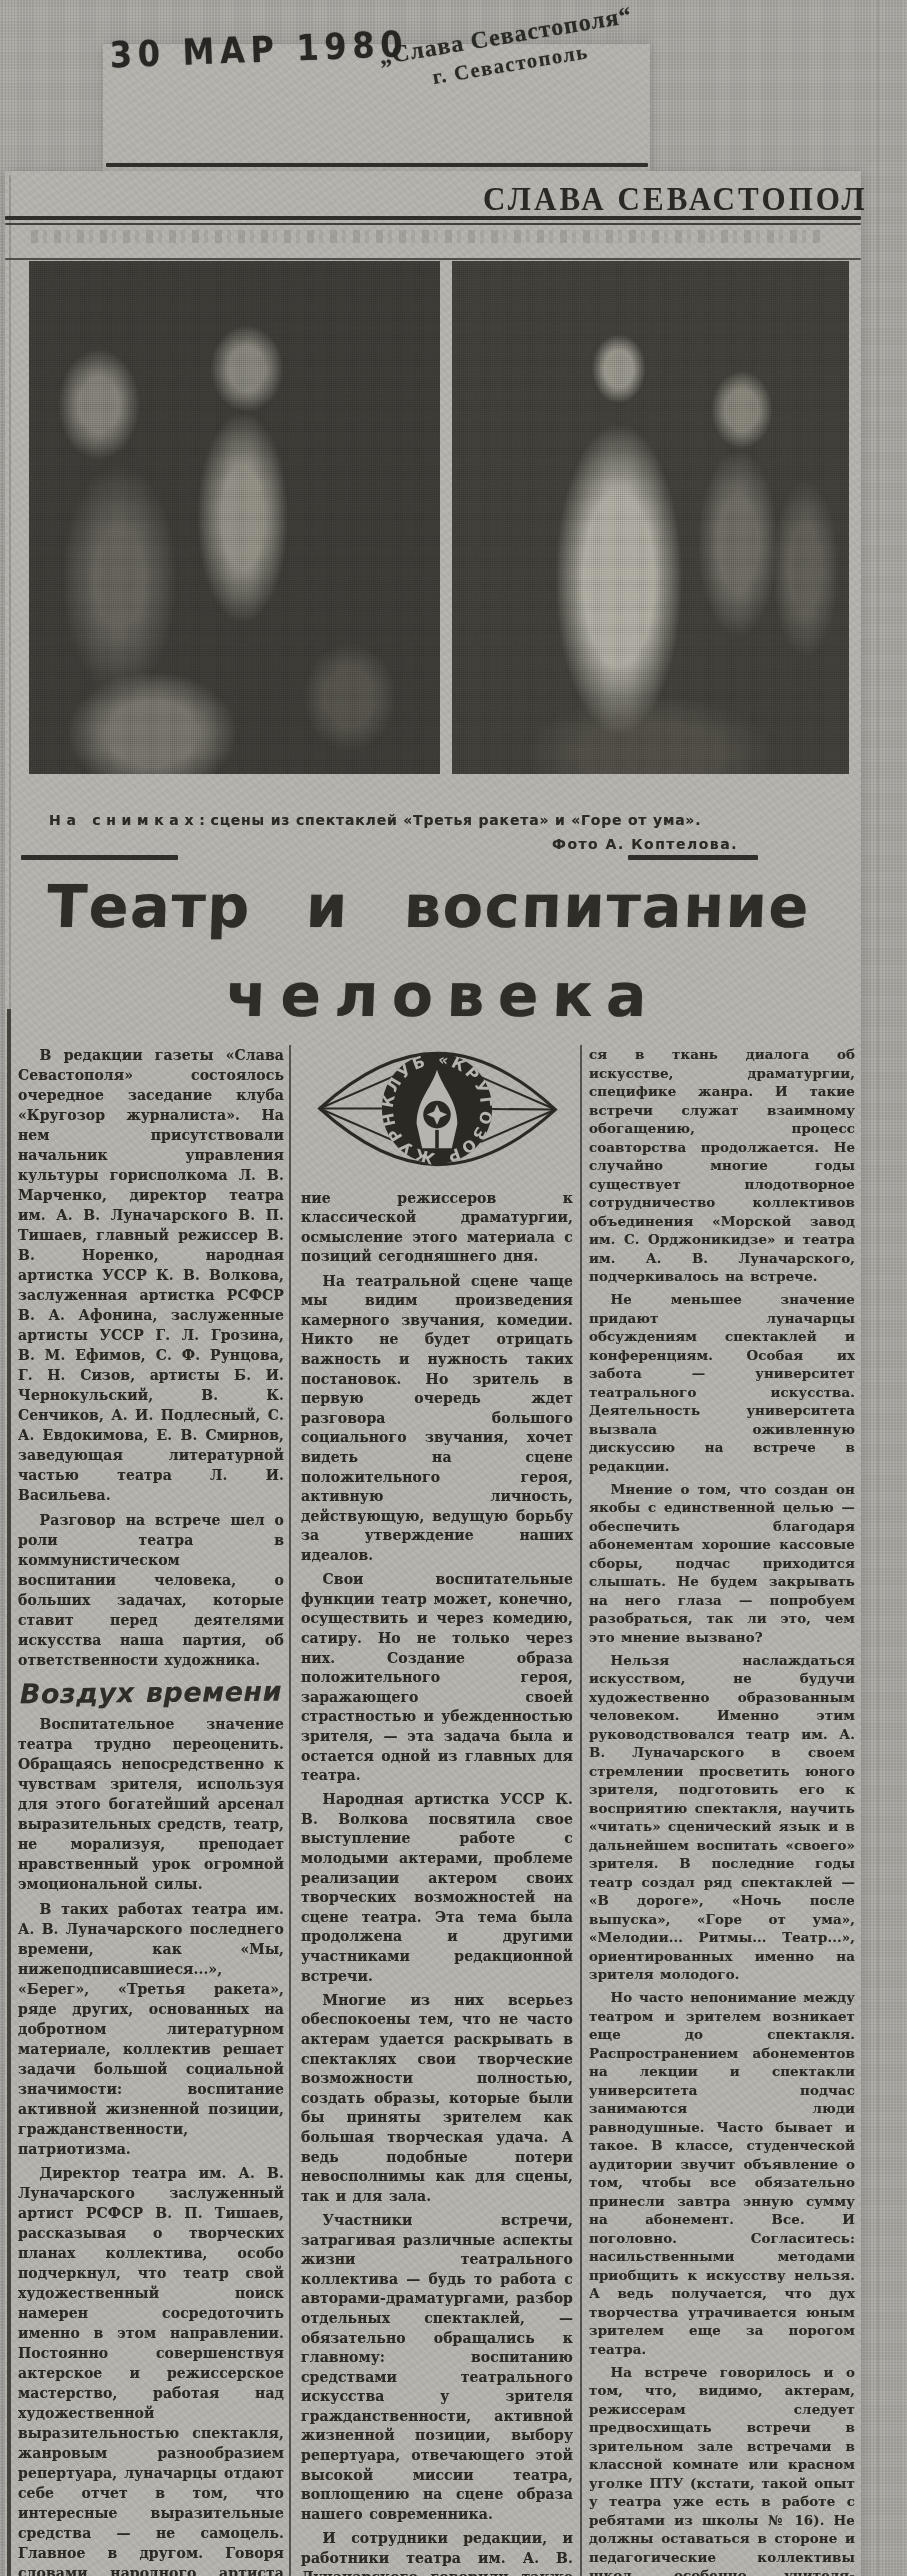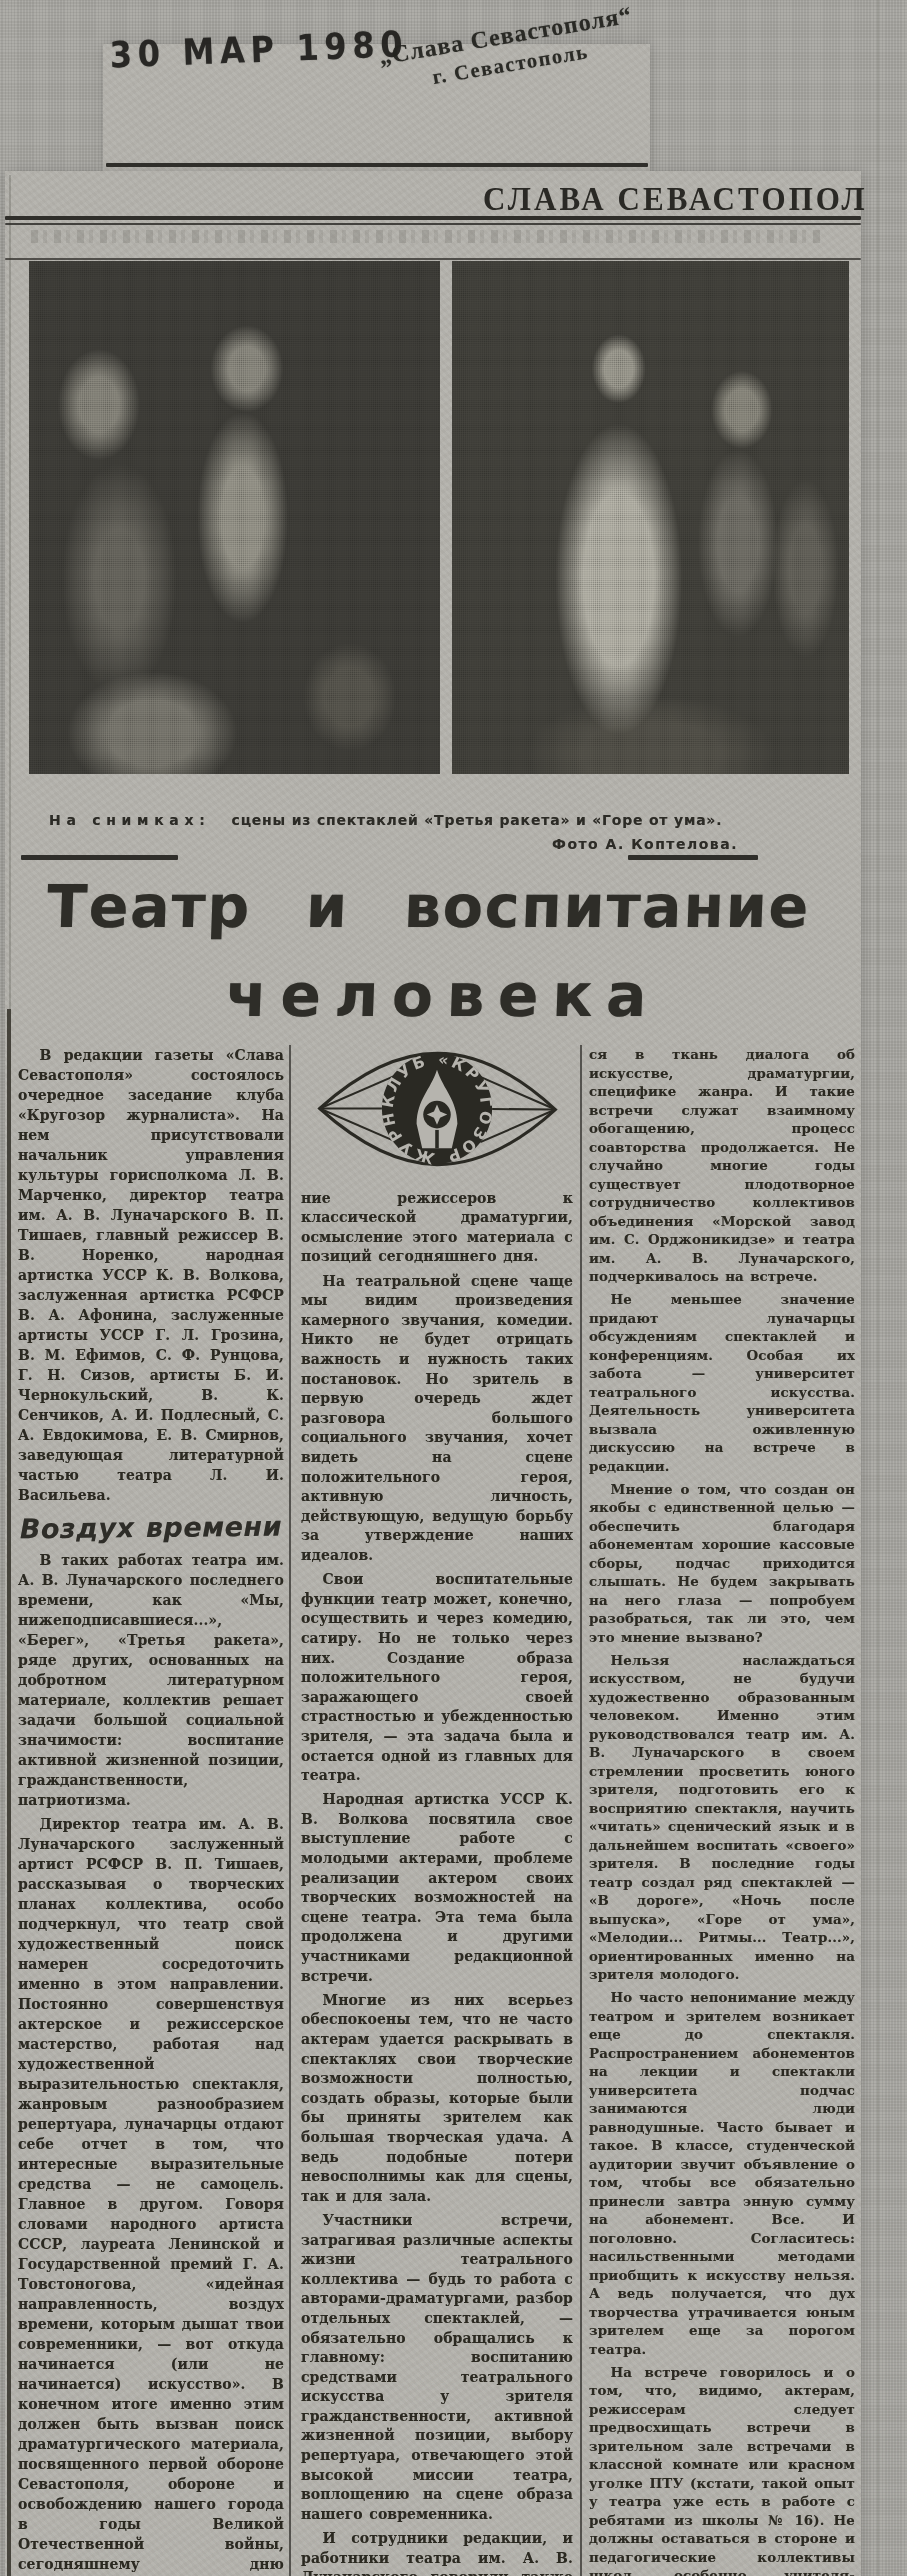--- a/index.html
+++ b/index.html
@@ -73,21 +73,21 @@
       radial-gradient(41px 52px at 73% 29%, #8e8c81 0 40%, transparent 75%),
       radial-gradient(46px 124px at 89% 60%, #67655d 0 35%, transparent 72%),
       radial-gradient(155px 72px at 50% 96%, #55534b 0 45%, transparent 80%);
   }
 
   .caption{
     left:49px;top:812px;width:701px;z-index:3;
     font-family:"DejaVu Sans",sans-serif;font-weight:bold;font-size:14px;color:#2c2b26;
     text-shadow:0 0 0.5px rgba(44,43,38,.4);
   }
-  .caption .lead{letter-spacing:5.7px;margin-right:21px;}
+  .caption .lead{letter-spacing:5.7px;margin-right:0;}
   .caption .rest{letter-spacing:0.8px;}
   .caption-credit{
     left:552px;top:836px;z-index:3;font-family:"DejaVu Sans",sans-serif;font-weight:bold;
     font-size:14px;letter-spacing:1.5px;color:#2c2b26;text-shadow:0 0 0.5px rgba(44,43,38,.4);
   }
 
   .title1{
     left:47px;top:872px;z-index:3;white-space:nowrap;
     font-family:"DejaVu Sans",sans-serif;font-weight:bold;font-size:59px;
     letter-spacing:1.5px;word-spacing:33px;color:#2e2d28;
@@ -156,21 +156,23 @@
 <div class="abs title1">Театр и воспитание</div>
 <div class="abs title2">человека</div>
 
 <div class="leftbar abs"></div>
 <div class="leftbar-faint abs"></div>
 <div class="gutter" style="left:289px;"></div>
 <div class="gutter" style="left:580px;"></div>
 
 <div class="col col-1">
     <p class="para">В редакции газеты «Слава Севастополя» состоялось очередное заседание клуба «Кругозор журналиста». На нем присутствовали начальник управления культуры горисполкома Л. В. Марченко, директор театра им. А. В. Луначарского В. П. Тишаев, главный режиссер В. В. Норенко, народная артистка УССР К. В. Волкова, заслуженная артистка РСФСР В. А. Афонина, заслуженные артисты УССР Г. Л. Грозина, В. М. Ефимов, С. Ф. Рунцова, Г. Н. Сизов, артисты Б. И. Чернокульский, В. К. Сенчиков, А. И. Подлесный, С. А. Евдокимова, Е. В. Смирнов, заведующая литературной частью театра Л. И. Васильева.</p>
+    <p class="para">Разговор на встрече шел о роли театра в коммунистическом воспитании человека, о больших задачах, которые ставит перед деятелями искусства наша партия, об ответственности художника.</p>
     <div class="section-header">Воздух времени</div>
+    <p class="para">Воспитательное значение театра трудно переоценить. Обращаясь непосредственно к чувствам зрителя, используя для этого богатейший арсенал выразительных средств, театр, не морализуя, преподает нравственный урок огромной эмоциональной силы.</p>
     <p class="para">В таких работах театра им. А. В. Луначарского последнего времени, как «Мы, нижеподписавшиеся...», «Берег», «Третья ракета», ряде других, основанных на добротном литературном материале, коллектив решает задачи большой социальной значимости: воспитание активной жизненной позиции, гражданственности, патриотизма.</p>
     <p class="para">Директор театра им. А. В. Луначарского заслуженный артист РСФСР В. П. Тишаев, рассказывая о творческих планах коллектива, особо подчеркнул, что театр свой художественный поиск намерен сосредоточить именно в этом направлении. Постоянно совершенствуя актерское и режиссерское мастерство, работая над художественной выразительностью спектакля, жанровым разнообразием репертуара, луначарцы отдают себе отчет в том, что интересные выразительные средства — не самоцель. Главное в другом. Говоря словами народного артиста СССР, лауреата Ленинской и Государственной премий Г. А. Товстоногова, «идейная направленность, воздух времени, которым дышат твои современники, — вот откуда начинается (или не начинается) искусство». В конечном итоге именно этим должен быть вызван поиск драматургического материала, посвященного первой обороне Севастополя, обороне и освобождению нашего города в годы Великой Отечественной войны, сегодняшнему дню севастопольцев.</p>
   </div>
 
 <div class="col col-2">
   <svg class="eye-logo" width="250" height="121" viewBox="0 0 490 236" style="font-size:27px">
     <g stroke="#2a2923" fill="none" stroke-width="6">
       <path d="M15,118 Q135,10 245,10 Q358,10 477,120 Q358,228 245,228 Q135,226 15,118 Z"></path>
     </g>
     <g stroke="#2a2923" stroke-width="4">

